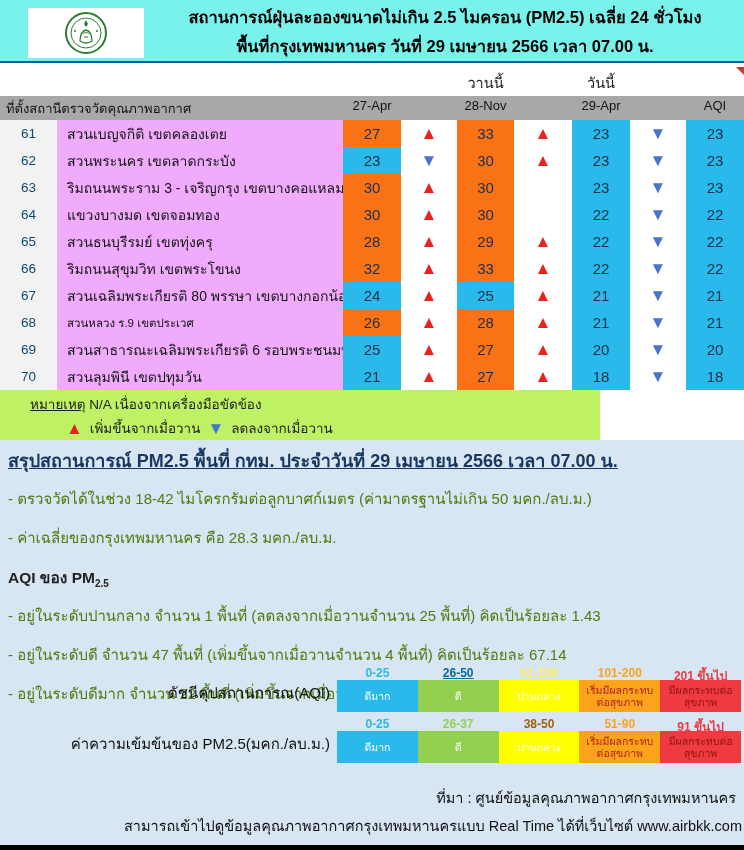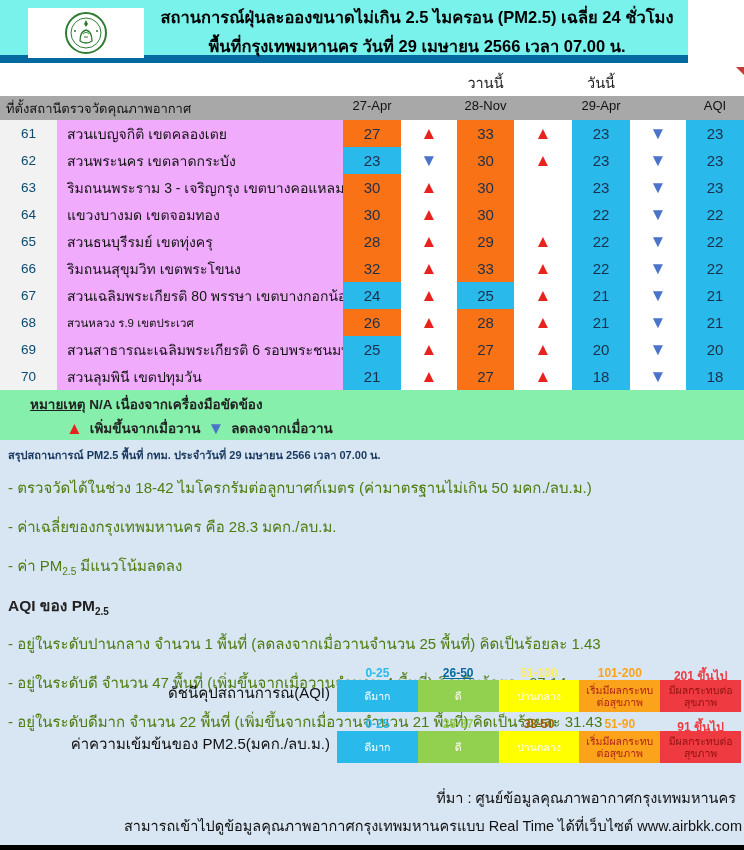--- a/index.html
+++ b/index.html
@@ -1,21 +1,21 @@
 <!DOCTYPE html>
 <html><head>
 <meta charset="utf-8">
 <style>
   * { margin:0; padding:0; box-sizing:border-box; }
   body { background:#fff; font-family:"Liberation Sans","DejaVu Sans",sans-serif; }
   .app { position:relative; width:744px; height:850px; background:#fff; overflow:hidden; }
 
   
-  .banner { position:absolute; top:0; left:0; width:688px; height:63px;
-            background:#7af2ec; border-bottom:8px solid #0369a1; }
+  .banner { position:absolute; top:0; left:0; width:744px; height:63px;
+            background:#7af2ec; border-bottom:2px solid #0369a1; }
   .logo-box { position:absolute; top:8px; left:28px; width:116px; height:50px;
               background:#fff; display:flex; align-items:center; justify-content:center; }
   .titles { position:absolute; top:0; left:150px; right:4px; height:63px;
             display:flex; flex-direction:column; justify-content:space-evenly;
             align-items:center; }
   .titles div { font-size:16.5px; font-weight:bold; color:#000; white-space:nowrap; }
 
   
   .pre-header { position:absolute; top:67px; left:0; width:744px; height:29px; background:#fff; }
   .day-tag { position:absolute; bottom:2px; text-align:center; font-size:14.5px; color:#222; }
@@ -46,31 +46,31 @@
   .c-val  { width:58px; font-size:15px; color:#1c2f4a; }
   .c-val.w57 { width:57px; }
   .c-arr  { width:56px; background:#fff; }
   .c-arr.w58 { width:58px; }
   .arrow-up   { color:#e8231d; font-size:17px; line-height:1; }
   .arrow-down { color:#4a74c9; font-size:17px; line-height:1; }
   .bg-green { background:#f97316; }
   .bg-blue  { background:#29b9ea; }
 
   
-  .notes { position:absolute; top:390px; left:0; width:744px; height:50px; background:#86efac;font-weight:bold; }
+  .notes { position:absolute; top:390px; left:0; width:600px; height:50px; background:#bef264; }
   .note-line { position:absolute; top:3px; left:30px; font-size:13.5px; color:#222; }
   .note-label { text-decoration:underline; }
   .legend-line { position:absolute; top:27px; left:66px; font-size:13.5px; color:#222;
                  display:flex; align-items:center; gap:7px; }
 
   
   .summary { position:absolute; top:440px; left:0; width:744px; height:410px;
              background:#d8e5f2; border-bottom:5px solid #000; padding:6px 0 0 8px; }
-  .s-title { font-size:11px; font-weight:bold; color:#17375e;
-             margin-bottom:12px; }
+  .s-title { font-size:18px; font-weight:bold; color:#17375e;
+             text-decoration:underline; margin-bottom:12px; }
   .bullet { font-size:15px; color:#4d7c0f; margin-bottom:15px; }
   sub.pm { font-size:10px; }
   .aqi-title { font-size:15.5px; font-weight:600; color:#222; margin:4px 0 14px 0; }
 
   
   .scales { position:absolute; top:226px; left:0; right:3px; }
   .scale-row { display:flex; margin-bottom:5px; }
   .scale-label { width:337px; text-align:right; padding-right:7px; font-size:15px;
                  color:#111; align-self:flex-end; padding-bottom:7px; white-space:nowrap; }
   .scale-bar { flex:1; display:flex; }
@@ -298,23 +298,20 @@
       <span>เพิ่มขึ้นจากเมื่อวาน</span>
       <span class="arrow-down">▼</span>
       <span>ลดลงจากเมื่อวาน</span>
     </div>
   </div>
 
   <div class="summary">
     <div class="s-title">สรุปสถานการณ์ PM2.5 พื้นที่ กทม. ประจำวันที่ 29 เมษายน 2566 เวลา 07.00 น.</div>
     <div class="bullet">- ตรวจวัดได้ในช่วง 18-42 ไมโครกรัมต่อลูกบาศก์เมตร (ค่ามาตรฐานไม่เกิน 50 มคก./ลบ.ม.)</div>
     <div class="bullet">- ค่าเฉลี่ยของกรุงเทพมหานคร คือ 28.3 มคก./ลบ.ม.</div>
-    <div class="bullet">
-      <span>- ค่า PM</span><sub class="pm">2.5</sub><span>  มีแนวโน้มลดลง</span>
-    </div>
     <div class="aqi-title">
       <span>AQI ของ PM</span><sub class="pm">2.5</sub>
     </div>
     <div class="bullet">- อยู่ในระดับปานกลาง จำนวน 1 พื้นที่ (ลดลงจากเมื่อวานจำนวน 25 พื้นที่) คิดเป็นร้อยละ  1.43</div>
     <div class="bullet">- อยู่ในระดับดี จำนวน  47 พื้นที่ (เพิ่มขึ้นจากเมื่อวานจำนวน 4 พื้นที่) คิดเป็นร้อยละ  67.14</div>
     <div class="bullet">- อยู่ในระดับดีมาก จำนวน 22 พื้นที่ (เพิ่มขึ้นจากเมื่อวานจำนวน 21 พื้นที่) คิดเป็นร้อยละ  31.43</div>
 
     <div class="scales">
         <div class="scale-row">
           <div class="scale-label">ดัชนีคุปสถานการณ(AQI)</div>

